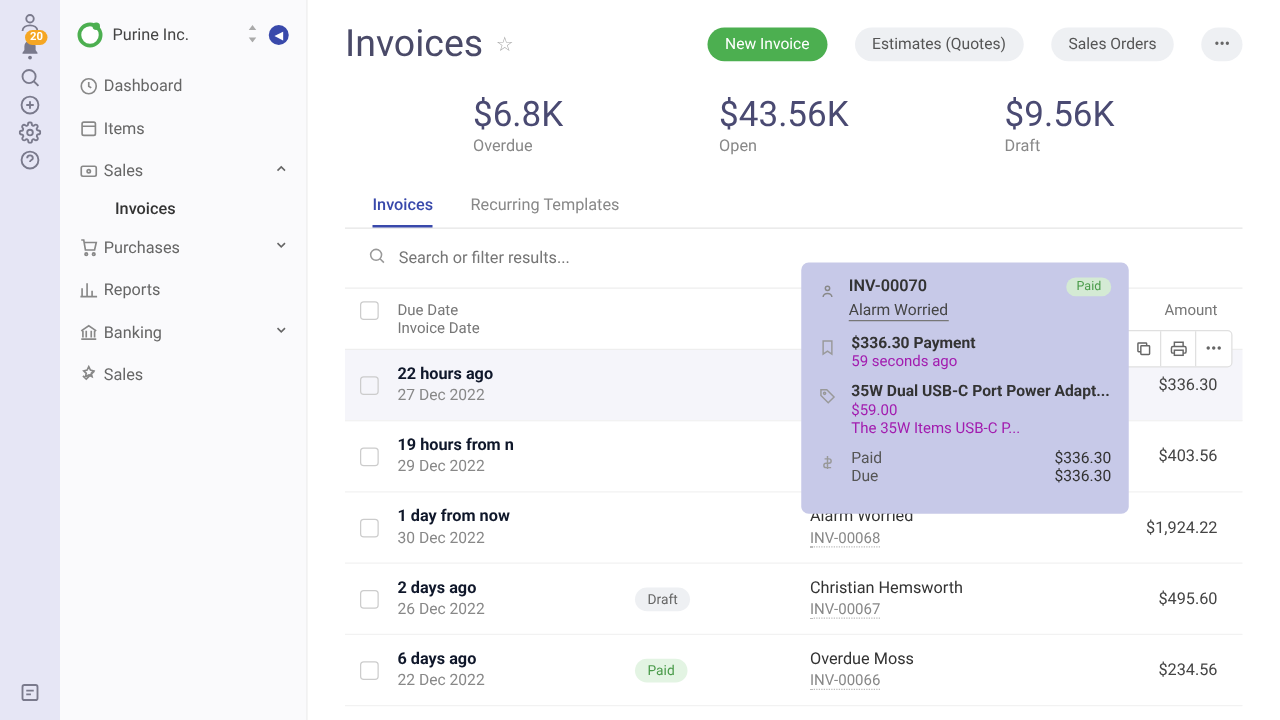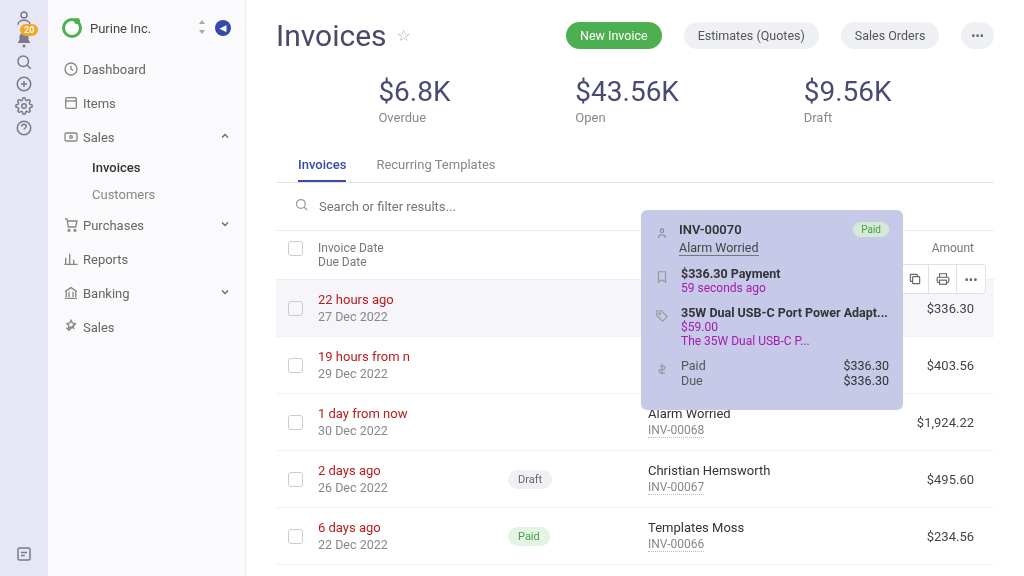--- a/index.html
+++ b/index.html
@@ -45,21 +45,21 @@
 .search-ico{color:#999}
 .search input{border:none;outline:none;font-size:13px;color:#666;background:transparent;flex:1}
 .thead{display:flex;padding:10px 12px;border-bottom:1px solid #eee;font-size:12px;color:#777}
 .cb{width:30px}
 .col-date{width:190px}
 .col-status{width:140px}
 .col-cust{width:220px}
 .col-amt{flex:1;text-align:right;padding-right:8px}
 .row{display:flex;align-items:center;padding:12px;border-bottom:1px solid #f2f2f2;font-size:13px;position:relative}
 .row.active{background:#f5f5fa}
-.row-time{font-weight:400;color:#b91c1c}
+.row-time{font-weight:700;color:#0f172a}
 .row-date{color:#888;font-size:12.5px;margin-top:2px}
 .badge{display:inline-block;padding:3px 10px;border-radius:10px;font-size:11px}
 .badge-draft{background:#eef0f3;color:#666}
 .badge-paid{background:#e3f4e3;color:#4a9b4a}
 .cust-name{color:#333}
 .cust-num{color:#888;font-size:12px;border-bottom:1px dotted #bbb;display:inline-block;margin-top:2px}
 .amt{color:#444}
 .row-acts{position:absolute;right:8px;top:-16px;display:flex;background:#fff;border:1px solid #e0e0e0;border-radius:4px}
 .ract{width:28px;height:28px;display:flex;align-items:center;justify-content:center;color:#666;border-right:1px solid #e0e0e0;cursor:pointer}
 .ract:last-child{border-right:none}
@@ -162,21 +162,20 @@
               <circle cx="12" cy="12" r="2"></circle>
             </svg>
           </span>
           <span class="lbl">Sales</span>
           <span><svg width="12" height="12" viewBox="0 0 24 24" fill="none" stroke="currentColor" stroke-width="2.5">
               <path d="M6 15l6-6 6 6"></path>
             </svg></span>
         </div>
       <div class="sub">
         <div class="sub-item active">Invoices</div>
-        <div class="sub-item">Customers</div>
       </div>
       <div class="nav-item exp">
           <span class="nav-ico">
             <svg viewBox="0 0 24 24" fill="none" stroke="currentColor" stroke-width="2">
               <path d="M6 6h15l-2 9H8L6 3H3"></path>
               <circle cx="9" cy="20" r="1.5"></circle>
               <circle cx="18" cy="20" r="1.5"></circle>
             </svg>
           </span>
           <span class="lbl">Purchases</span>
@@ -252,22 +251,22 @@
             <path d="M21 21l-5-5"></path>
           </svg></span>
       <input placeholder="Search or filter results..." style="">
     </div>
 
     <div class="thead">
       <div class="cb">
           <div class="cbx"></div>
         </div>
       <div class="col-date">
+          <div>Due Date</div>
           <div>Invoice Date</div>
-          <div>Due Date</div>
         </div>
       <div class="col-status"></div>
       <div class="col-cust">
           <div>Customer</div>
           <div>Number</div>
         </div>
       <div class="col-amt">Amount</div>
     </div>
 
     <div id="rows">
@@ -341,21 +340,21 @@
         </div>
         <div class="row">
           <div class="cb">
             <div class="cbx"></div>
           </div>
           <div class="col-date">
             <div class="row-time">6 days ago</div>
             <div class="row-date">22 Dec 2022</div>
           </div>
           <div class="col-status"><span class="badge badge-paid">Paid</span></div>
-          <div class="col-cust"><div class="cust-name">Templates Moss</div><span class="cust-num">INV-00066</span></div>
+          <div class="col-cust"><div class="cust-name">Overdue Moss</div><span class="cust-num">INV-00066</span></div>
           <div class="col-amt amt">$234.56</div>
         </div>
       </div>
 
     <div class="pop">
       <div class="pop-top">
         <span class="pop-pico"><svg width="14" height="14" viewBox="0 0 24 24" fill="none" stroke="currentColor" stroke-width="2">
               <circle cx="12" cy="8" r="3"></circle>
               <path d="M6 20c0-3 3-5 6-5s6 2 6 5"></path>
             </svg></span>
@@ -375,21 +374,21 @@
         </div>
       </div>
       <div class="pop-sec">
         <span class="pop-sico"><svg width="14" height="14" viewBox="0 0 24 24" fill="none" stroke="currentColor" stroke-width="2">
               <path d="M3 3h8l10 10-8 8L3 11z"></path>
               <circle cx="8" cy="8" r="1.5"></circle>
             </svg></span>
         <div>
           <div class="pop-bold">35W Dual USB-C Port Power Adapt...</div>
           <div class="pop-sub">$59.00</div>
-          <div class="pop-sub">The 35W Dual USB-C P...</div>
+          <div class="pop-sub">The 35W Items USB-C P...</div>
         </div>
       </div>
       <div class="pop-sec">
         <span class="pop-sico"><svg width="14" height="14" viewBox="0 0 24 24" fill="none" stroke="currentColor" stroke-width="2">
               <path d="M12 3v18M8 7h6a3 3 0 010 6H10a3 3 0 000 6h7"></path>
             </svg></span>
         <div style="flex:1">
           <div class="pop-kv">
               <span class="pop-kvlbl">Paid</span>
               <span>$336.30</span>

